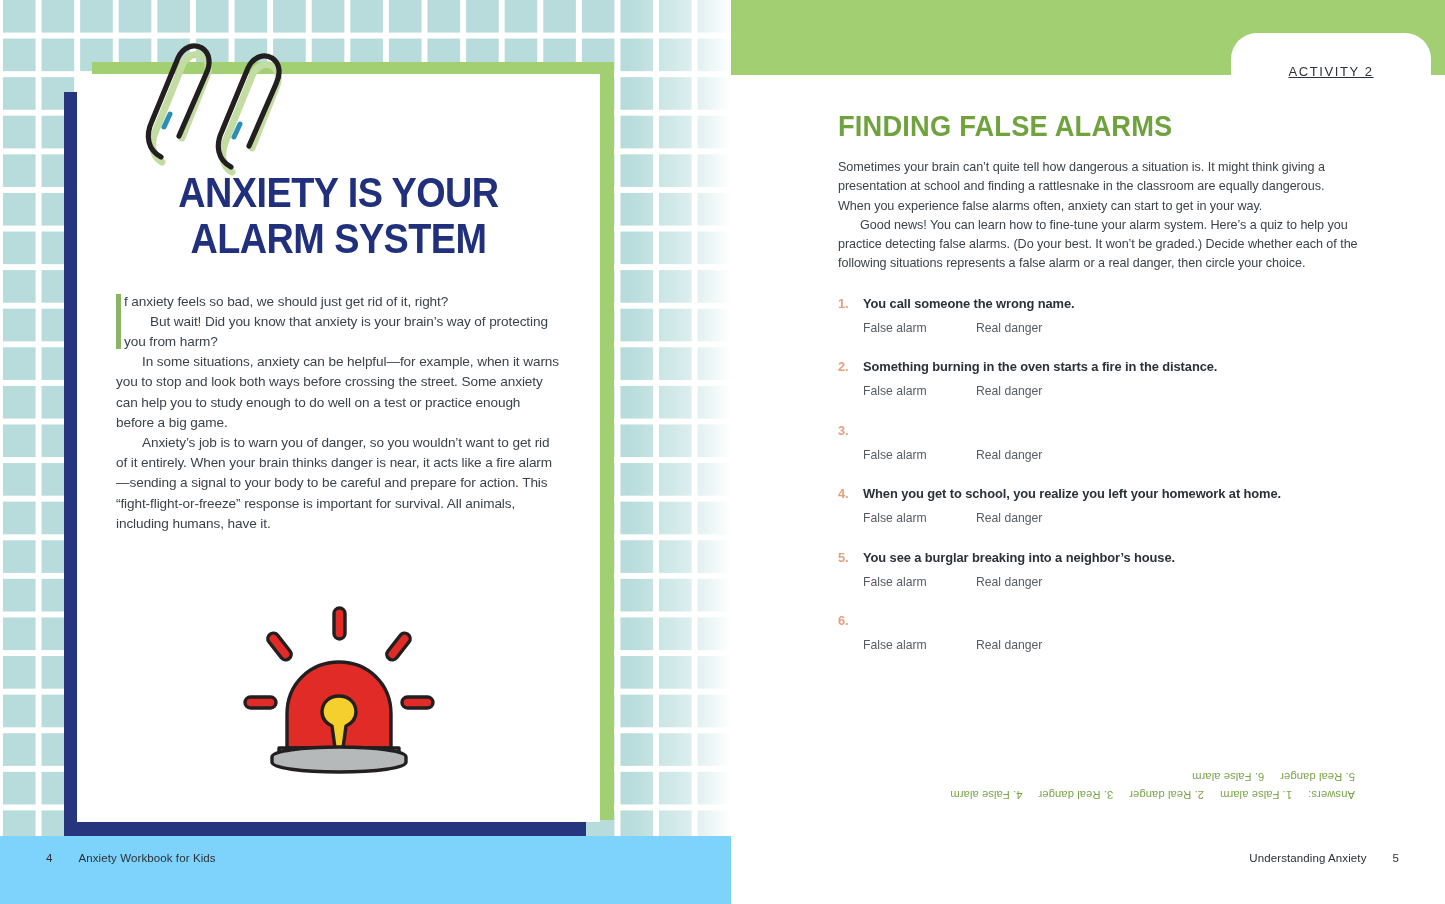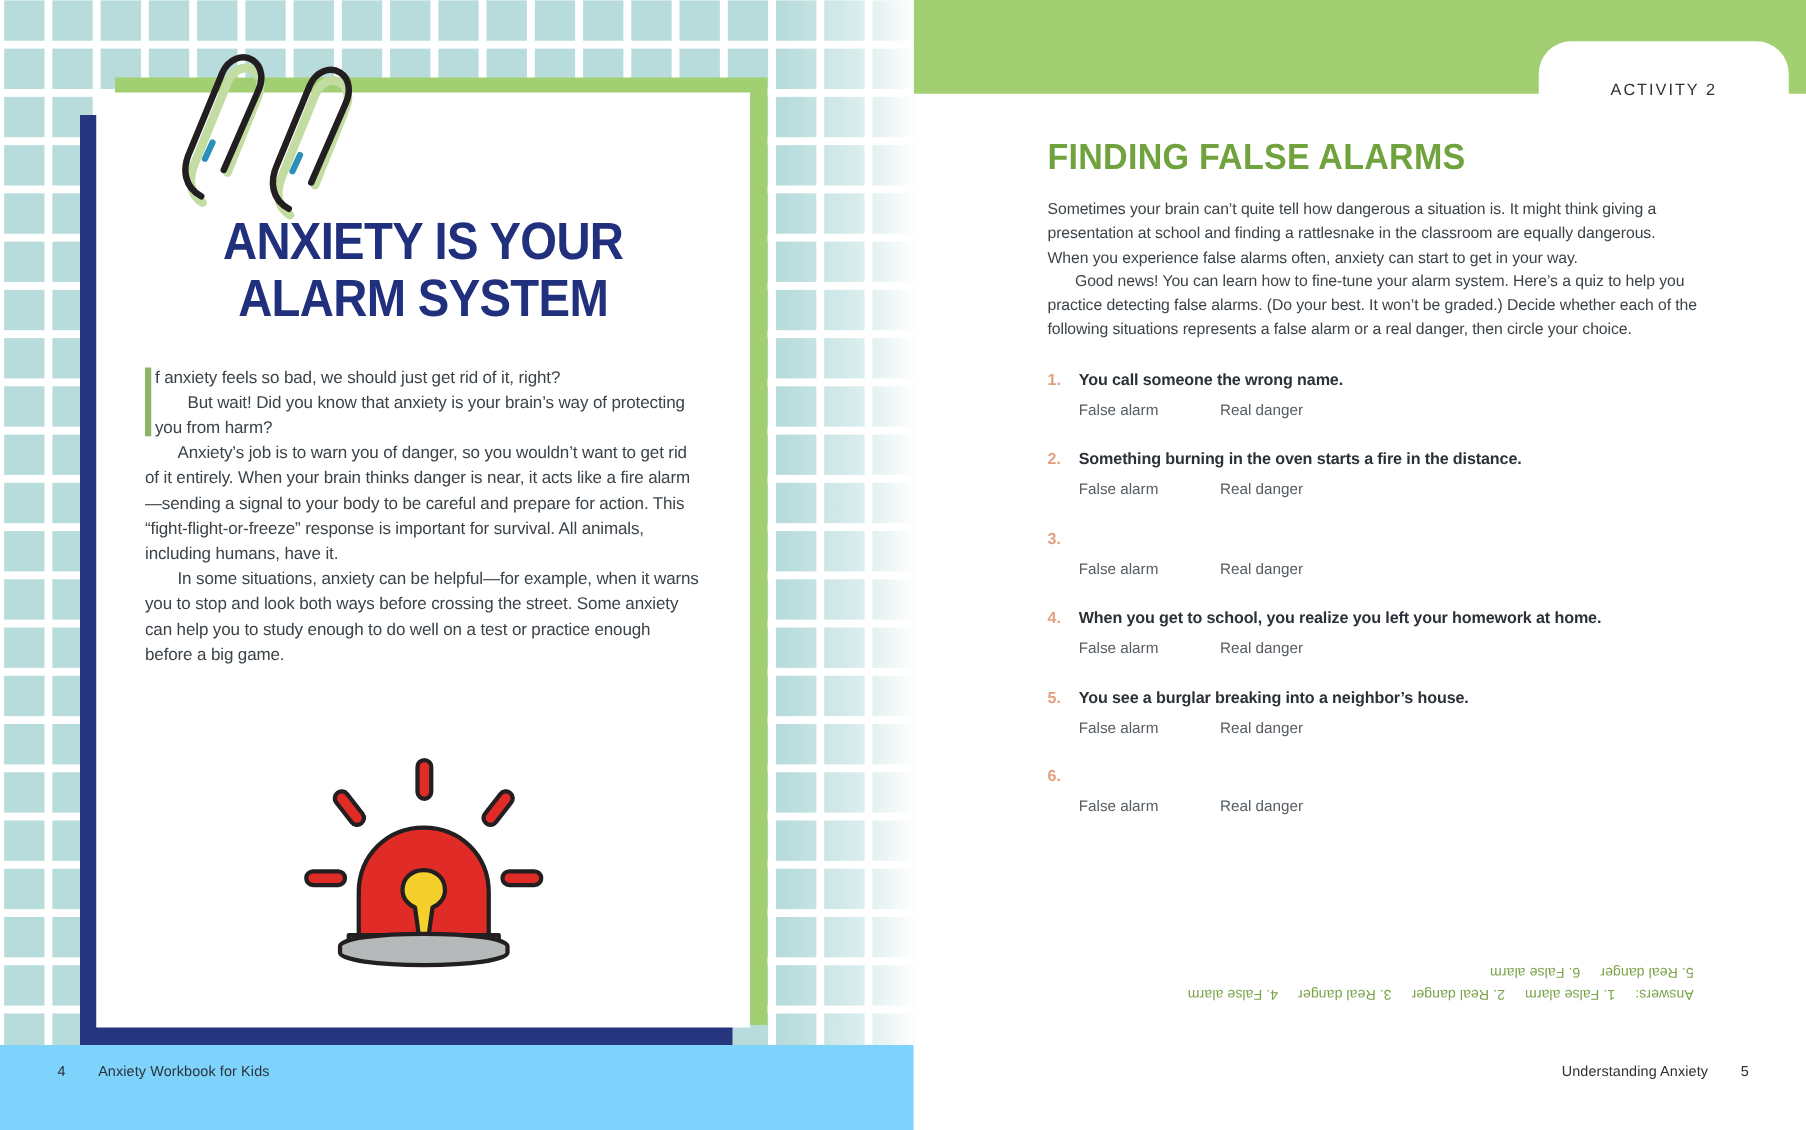--- a/index.html
+++ b/index.html
@@ -185,20 +185,21 @@
   }
   .tab-label {
     position: absolute;
     right: 24px;
     top: 64px;
     width: 180px;
     text-align: center;
     font-size: 13px;
     letter-spacing: 1.6px;
     color: #2b3137;
+    text-decoration: underline;
   }
 
   .right-content {
     position: absolute;
     left: 107px;
     top: 112px;
     width: 522px;
   }
 
   .right-title {
@@ -296,22 +297,22 @@
         <span>ANXIETY IS YOUR</span><br>
         <span>ALARM SYSTEM</span>
       </h1>
 
       <div class="left-body">
         <p class="first">
           <span class="dropbar"></span>
           <span>f anxiety feels so bad, we should just get rid of it, right?</span>
           <span class="indent-line">But wait! Did you know that anxiety is your brain’s way of protecting you from harm?</span>
         </p>
+        <p>In some situations, anxiety can be helpful—for example, when it warns you to stop and look both ways before crossing the street. Some anxiety can help you to study enough to do well on a test or practice enough before a big game.</p>
         <p>Anxiety’s job is to warn you of danger, so you wouldn’t want to get rid of it entirely. When your brain thinks danger is near, it acts like a fire alarm—sending a signal to your body to be careful and prepare for action. This “fight-flight-or-freeze” response is important for survival. All animals, including humans, have it.</p>
-        <p>In some situations, anxiety can be helpful—for example, when it warns you to stop and look both ways before crossing the street. Some anxiety can help you to study enough to do well on a test or practice enough before a big game.</p>
       </div>
 
       <div class="alarm-wrap">
         <svg width="200" height="175" viewBox="0 0 200 175">
           <g stroke="#231f20" stroke-width="3.4" stroke-linecap="round" stroke-linejoin="round">
 
             <g fill="#e02b26">
               <rect x="95" y="6" width="11" height="31" rx="5.5"></rect>
               <rect x="35" y="29" width="11" height="31" rx="5.5" transform="rotate(-38 40.5 44.5)"></rect>
               <rect x="154" y="29" width="11" height="31" rx="5.5" transform="rotate(38 159.5 44.5)"></rect>

